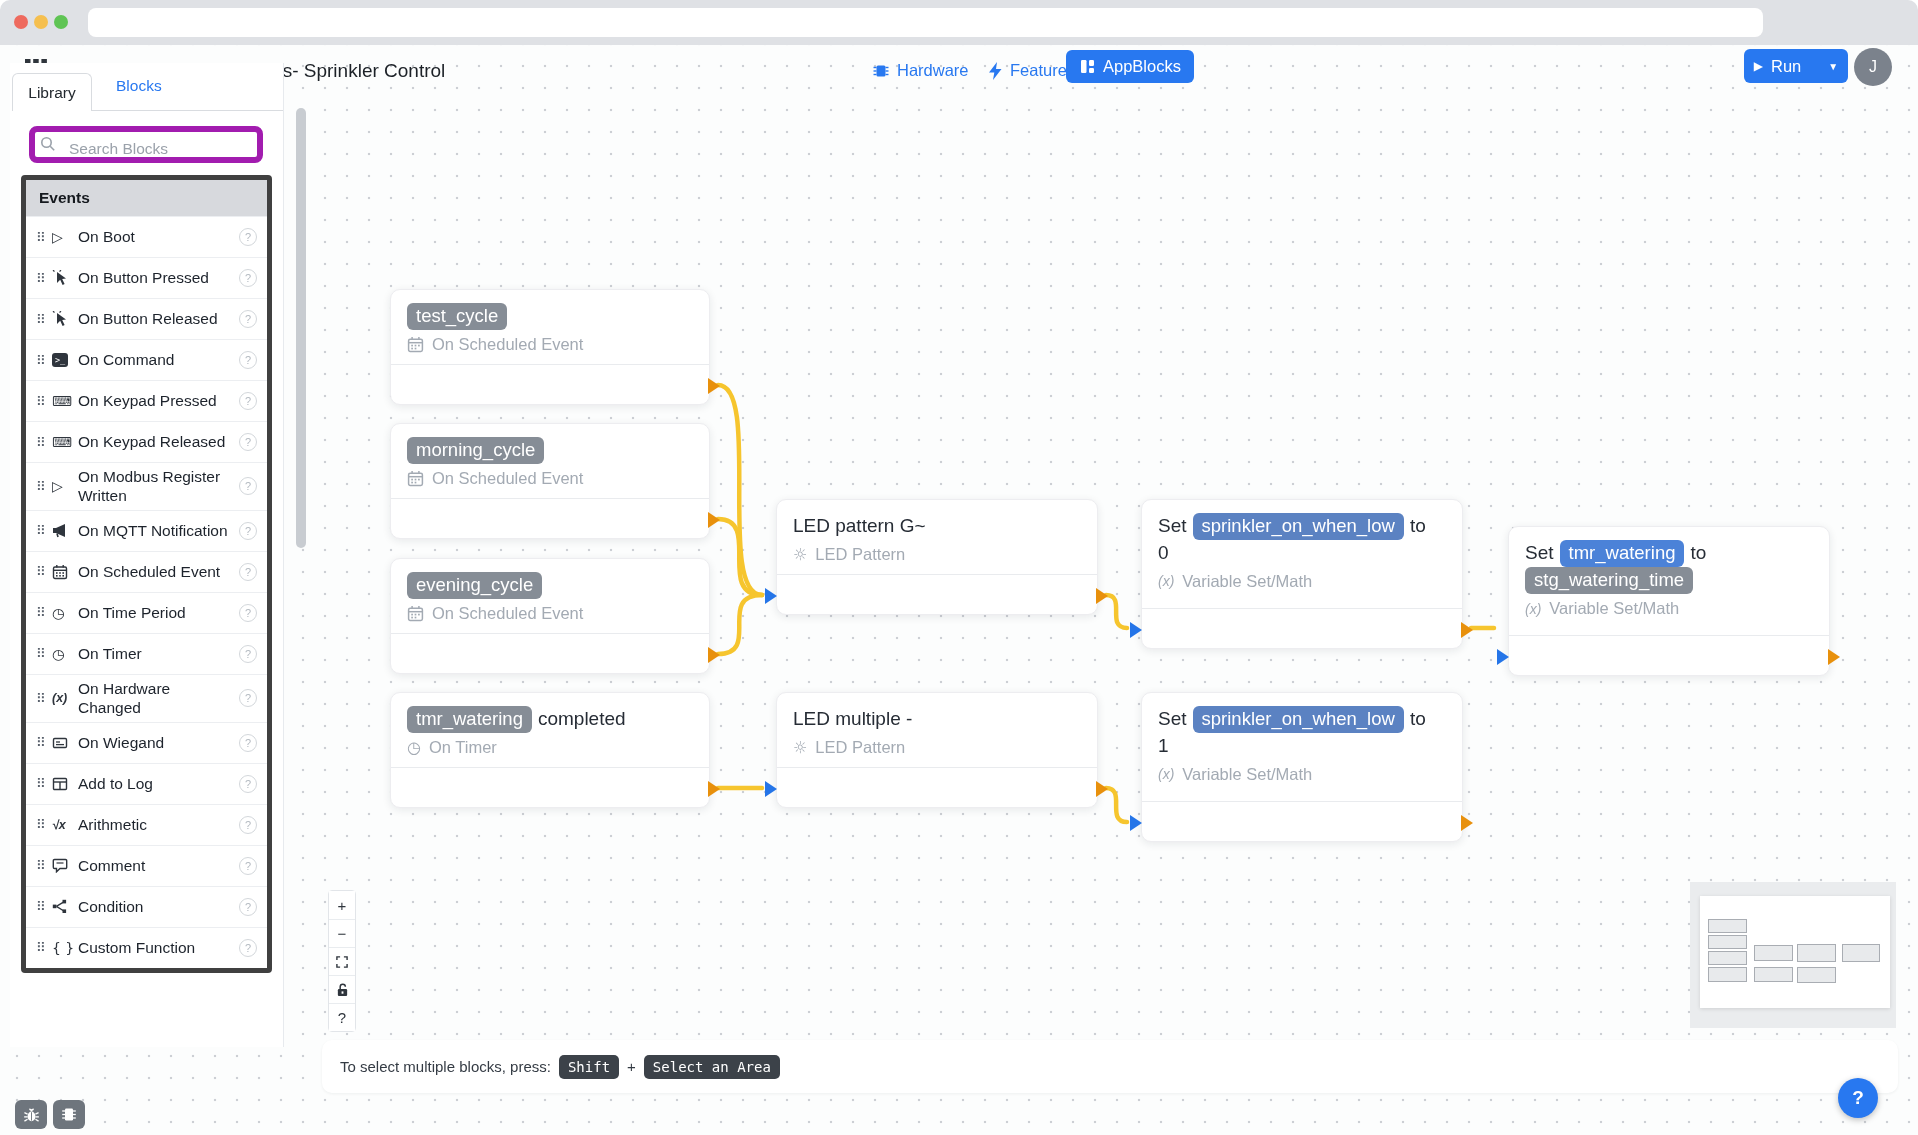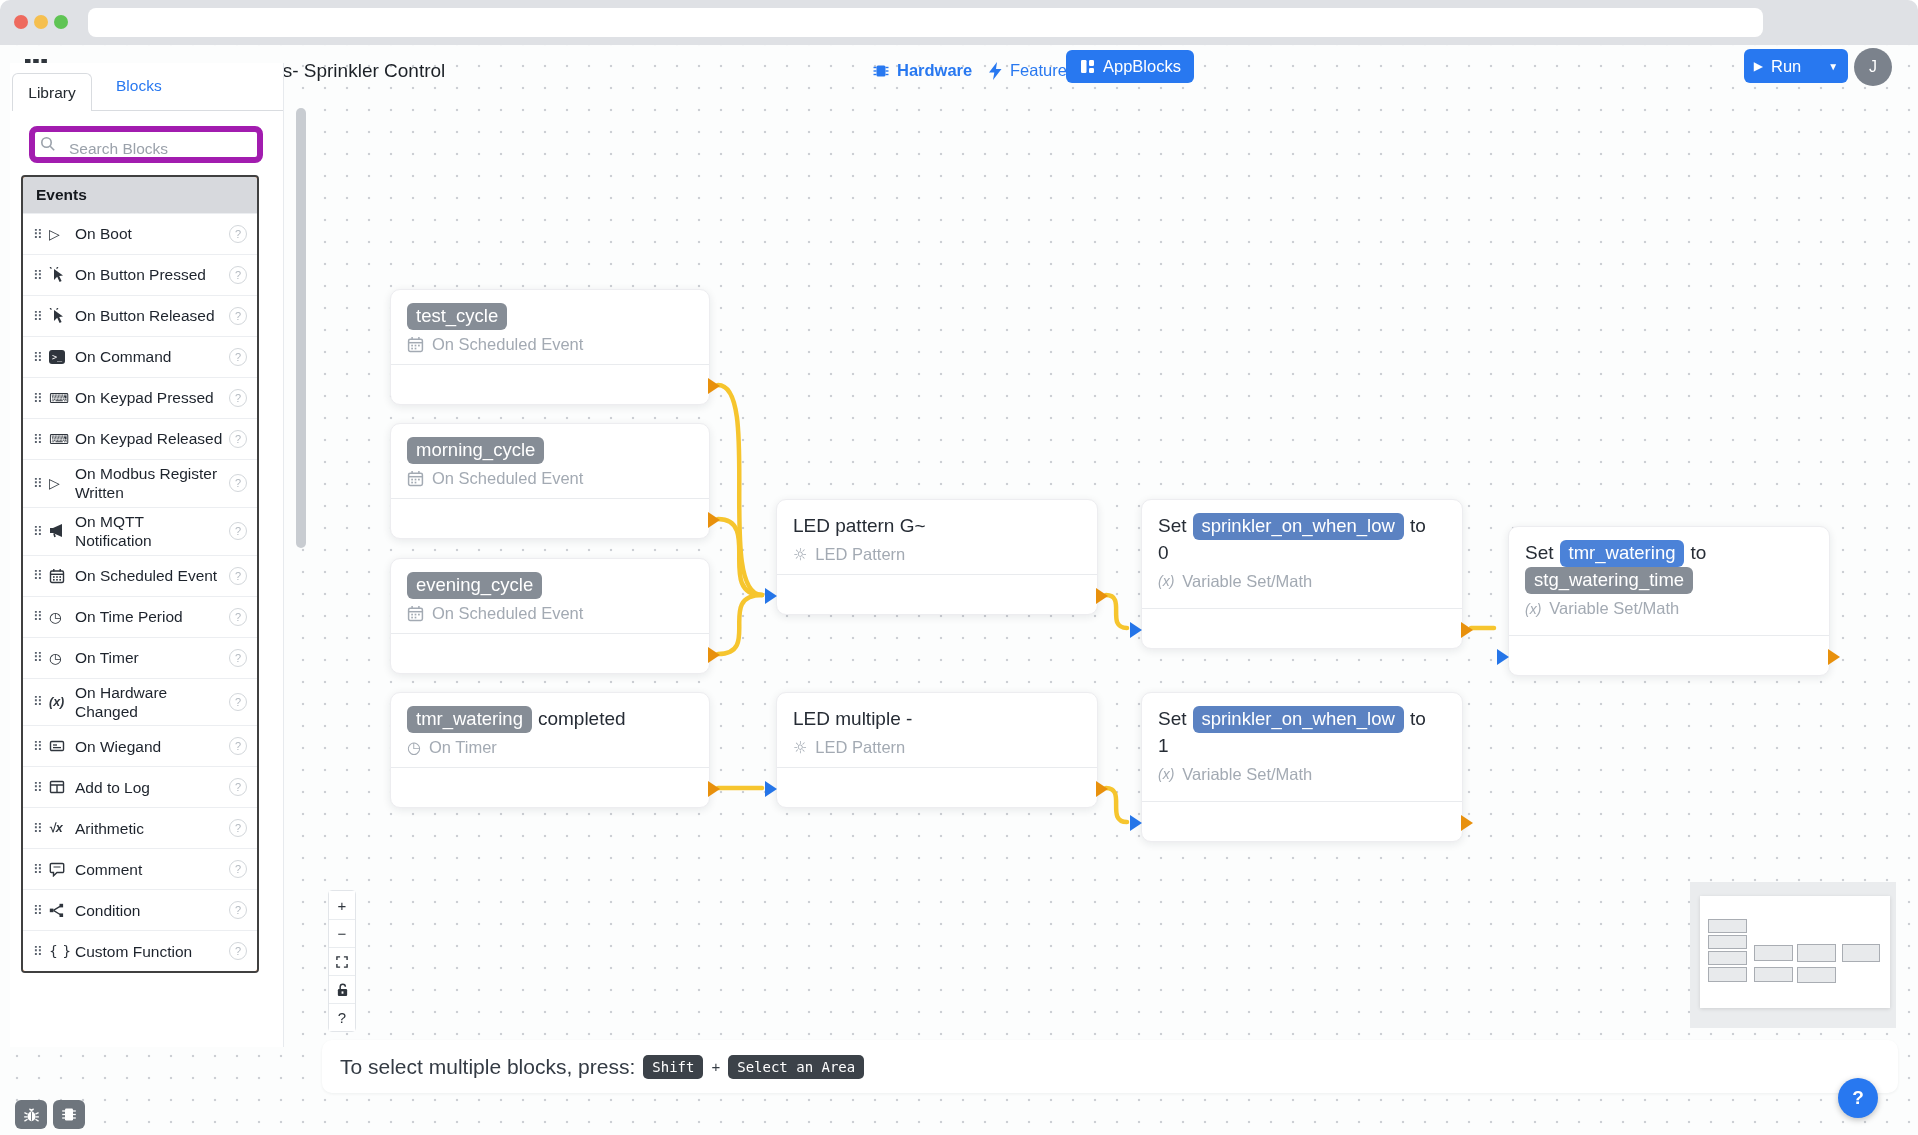--- a/index.html
+++ b/index.html
@@ -19,21 +19,21 @@
          background-color:#fcfdfd;
          background-image:radial-gradient(circle, #cccfd4 1.3px, transparent 1.6px);
          background-size:22px 22px; background-position:6px 10px; }
 
   
   .gridicon { position:absolute; left:25px; top:14px; width:22px; height:22px; cursor:pointer; }
   .appmenu { position:absolute; left:58px; top:16px; font-size:17.5px; font-weight:700; color:#22272e; cursor:pointer; }
   .appmenu .caret { font-size:12px; margin-left:6px; color:#22272e; }
   .pagetitle { position:absolute; left:213px; top:15px; font-size:19px; color:#1c2127; }
   .navitem { position:absolute; top:16px; display:flex; align-items:center; gap:7px; font-size:16.5px; color:#2878f0; cursor:pointer; }
-  .nav-hardware { left:872px;font-weight:bold; }
+  .nav-hardware { left:872px; }
   .nav-features { left:988px; }
   .nav-appblocks { left:1066px; top:5px; background:#2878f0; color:#fff; border-radius:6px; height:33px; padding:0 13px; }
   .runbtn { position:absolute; left:1744px; top:4px; width:104px; height:34px; background:#2878f0; border:none; border-radius:6px;
             color:#fff; font-size:16.5px; display:flex; align-items:center; justify-content:center; gap:8px; cursor:pointer; font-family:inherit; }
   .runbtn .play { font-size:12px; }
   .runbtn .rcaret { font-size:10px; margin-left:8px; padding-left:10px; border-left:1px solid rgba(255,255,255,.001); }
   .avatar { position:absolute; left:1854px; top:3px; width:38px; height:38px; border-radius:50%; background:#7b828c;
             color:#fff; font-size:16px; display:flex; align-items:center; justify-content:center; cursor:pointer; }
 
   
@@ -42,21 +42,21 @@
   .tab-library { position:absolute; left:2px; top:10px; width:80px; height:38px; background:#fff;
                  border:1px solid #d9dce0; border-bottom:none; border-radius:6px 6px 0 0;
                  display:flex; align-items:center; justify-content:center; font-size:15.5px; color:#23292f; cursor:pointer; }
   .tab-blocks { position:absolute; left:106px; top:14px; font-size:15.5px; color:#2878f0; cursor:pointer; }
   .tabline { position:absolute; left:82px; bottom:0; right:0; border-bottom:1px solid #d9dce0; }
   .searchwrap { position:relative; margin:15px 11px 12px 19px; }
   .searchwrap svg { position:absolute; left:11px; top:10px; }
   .search { width:234px; height:37px; border:6px solid #a21caf; border-radius:8px; padding:8px 10px 0 34px;
             font-size:15.5px; color:#333; font-family:inherit; background:#fff; }
   .search::placeholder { color:#9aa1aa; }
-  .blocklist { margin:6px 24px 0 11px; border:2px solid #404040; border-radius:4px; overflow:hidden; background:#f97316; }
+  .blocklist { margin:6px 11px 0 11px; border:5px solid #404040; border-radius:4px; overflow:hidden; background:#f97316; }
   .shead { background:#d7d9dd; padding:9px 13px; font-size:15.5px; font-weight:700; color:#15191e; }
   .srow { display:flex; align-items:center; min-height:41px; padding:4px 10px 4px 10px; background:#fff; border-top:1px solid #eceef1; cursor:grab; }
   .srow:first-of-type { border-top:none; }
   .handle { font-family:"DejaVu Sans", sans-serif; font-size:13px; color:#59616c; width:16px; flex:none; cursor:grab; }
   .sicon { width:26px; flex:none; display:flex; align-items:center; justify-content:flex-start; color:#2f353d; }
   .sicon.glyph { font-family:"DejaVu Sans", sans-serif; font-size:14px; }
   .sicon.vartxt { font-size:12.5px; font-style:italic; font-weight:600; }
   .term { background:#2f353d; color:#fff; border-radius:3px; font-size:8.5px; padding:2px 3px; font-family:"DejaVu Sans Mono", monospace; font-style:normal; }
   .slabel { flex:1; font-size:15.5px; color:#1d232c; line-height:1.25; padding-right:6px; }
   .shelp { width:18px; height:18px; flex:none; border:1px solid #d3d7db; border-radius:50%; color:#b4bac1;
@@ -86,21 +86,21 @@
 
   
   .ctrls { position:absolute; left:328px; top:890px; width:28px; border:1px solid #e2e5e9; border-radius:4px; background:#fff; }
   .cbtn { height:28px; display:flex; align-items:center; justify-content:center; border-top:1px solid #e9ecef;
           font-size:15px; color:#2f353d; cursor:pointer; background:#fff; }
   .cbtn:first-child { border-top:none; }
 
   
   .hintbar { position:absolute; left:322px; top:1040px; width:1576px; height:53px; background:#fff; border-radius:10px;
              box-shadow:0 1px 3px rgba(20,30,40,.06); display:flex; align-items:center; padding-left:18px; gap:8px; }
-  .hinttext { font-size:21px; color:#343b44; }
+  .hinttext { font-size:15px; color:#343b44; }
   .kbd { background:#3c4249; color:#fff; font-family:"DejaVu Sans Mono", monospace; font-size:14px;
          border-radius:5px; padding:4px 9px; }
   .joiner { font-size:15px; color:#343b44; }
 
   
   .minimap { position:absolute; left:1690px; top:882px; width:206px; height:146px; background:#eaecee; }
   .mview { position:absolute; left:10px; top:14px; width:190px; height:112px; background:#fff; box-shadow:0 1px 4px rgba(0,0,0,.12); }
   .mb { position:absolute; background:#e8eaec; border:1px solid #a9adb3; }
 
   

